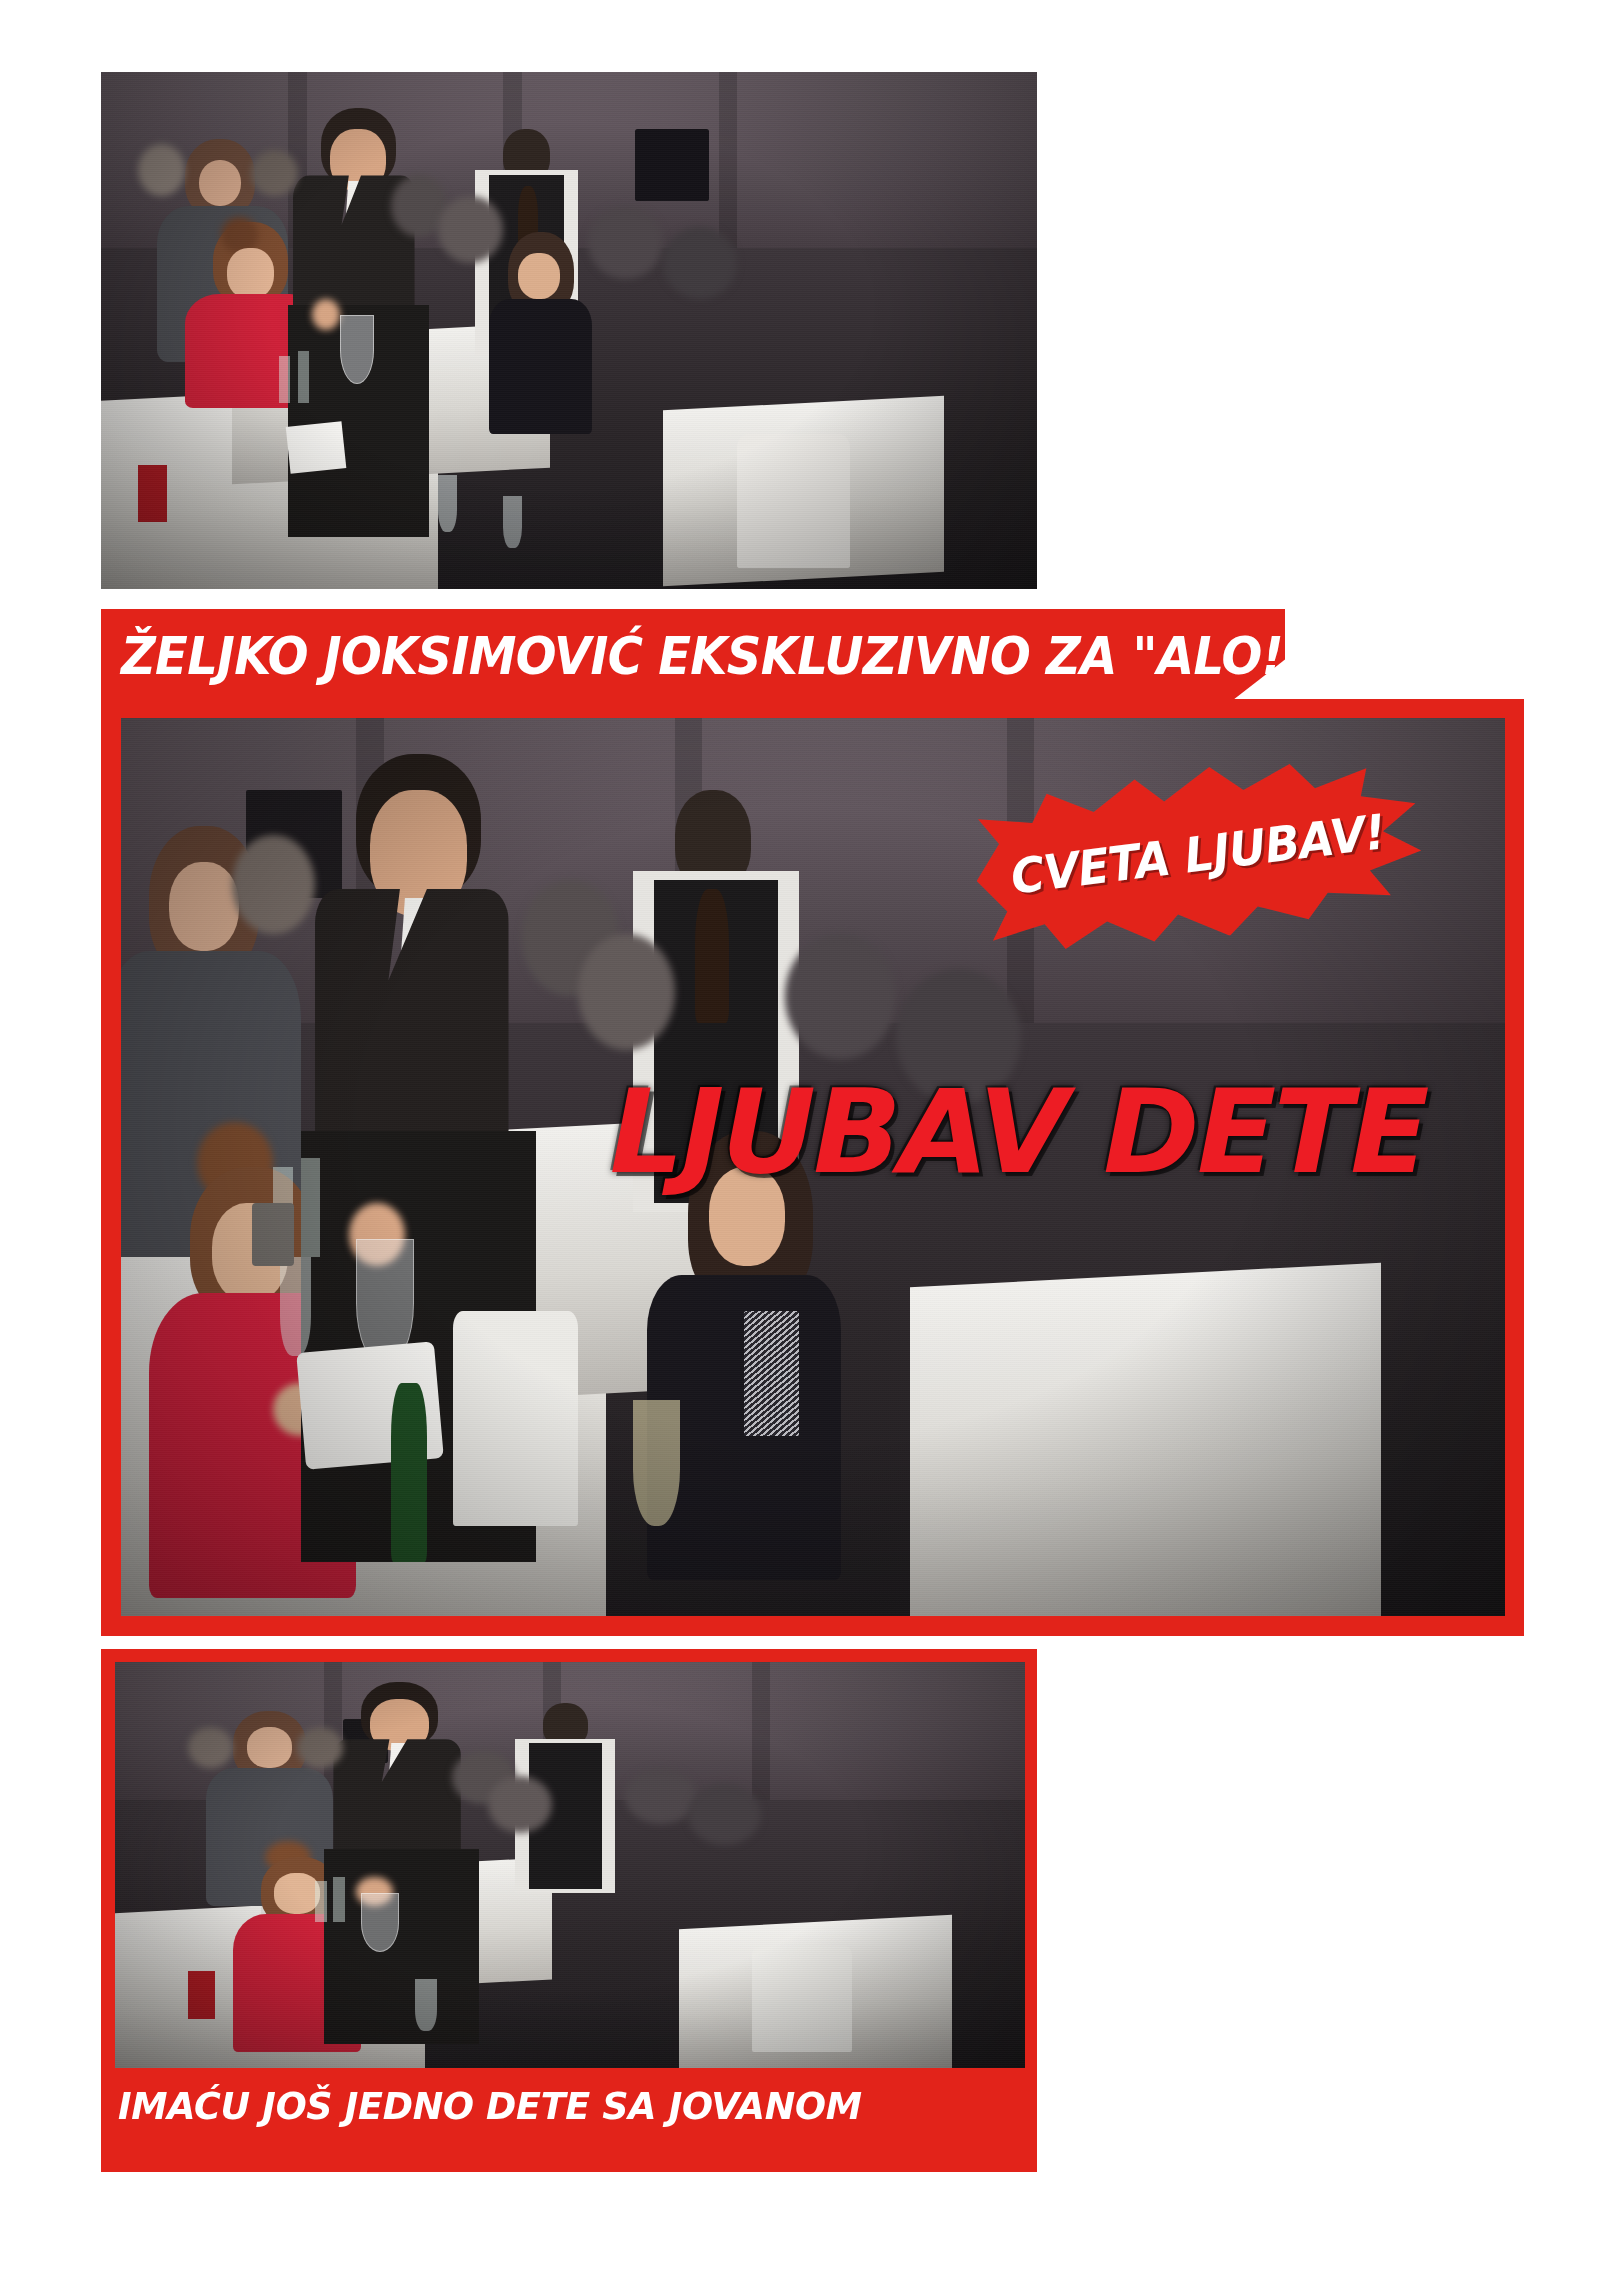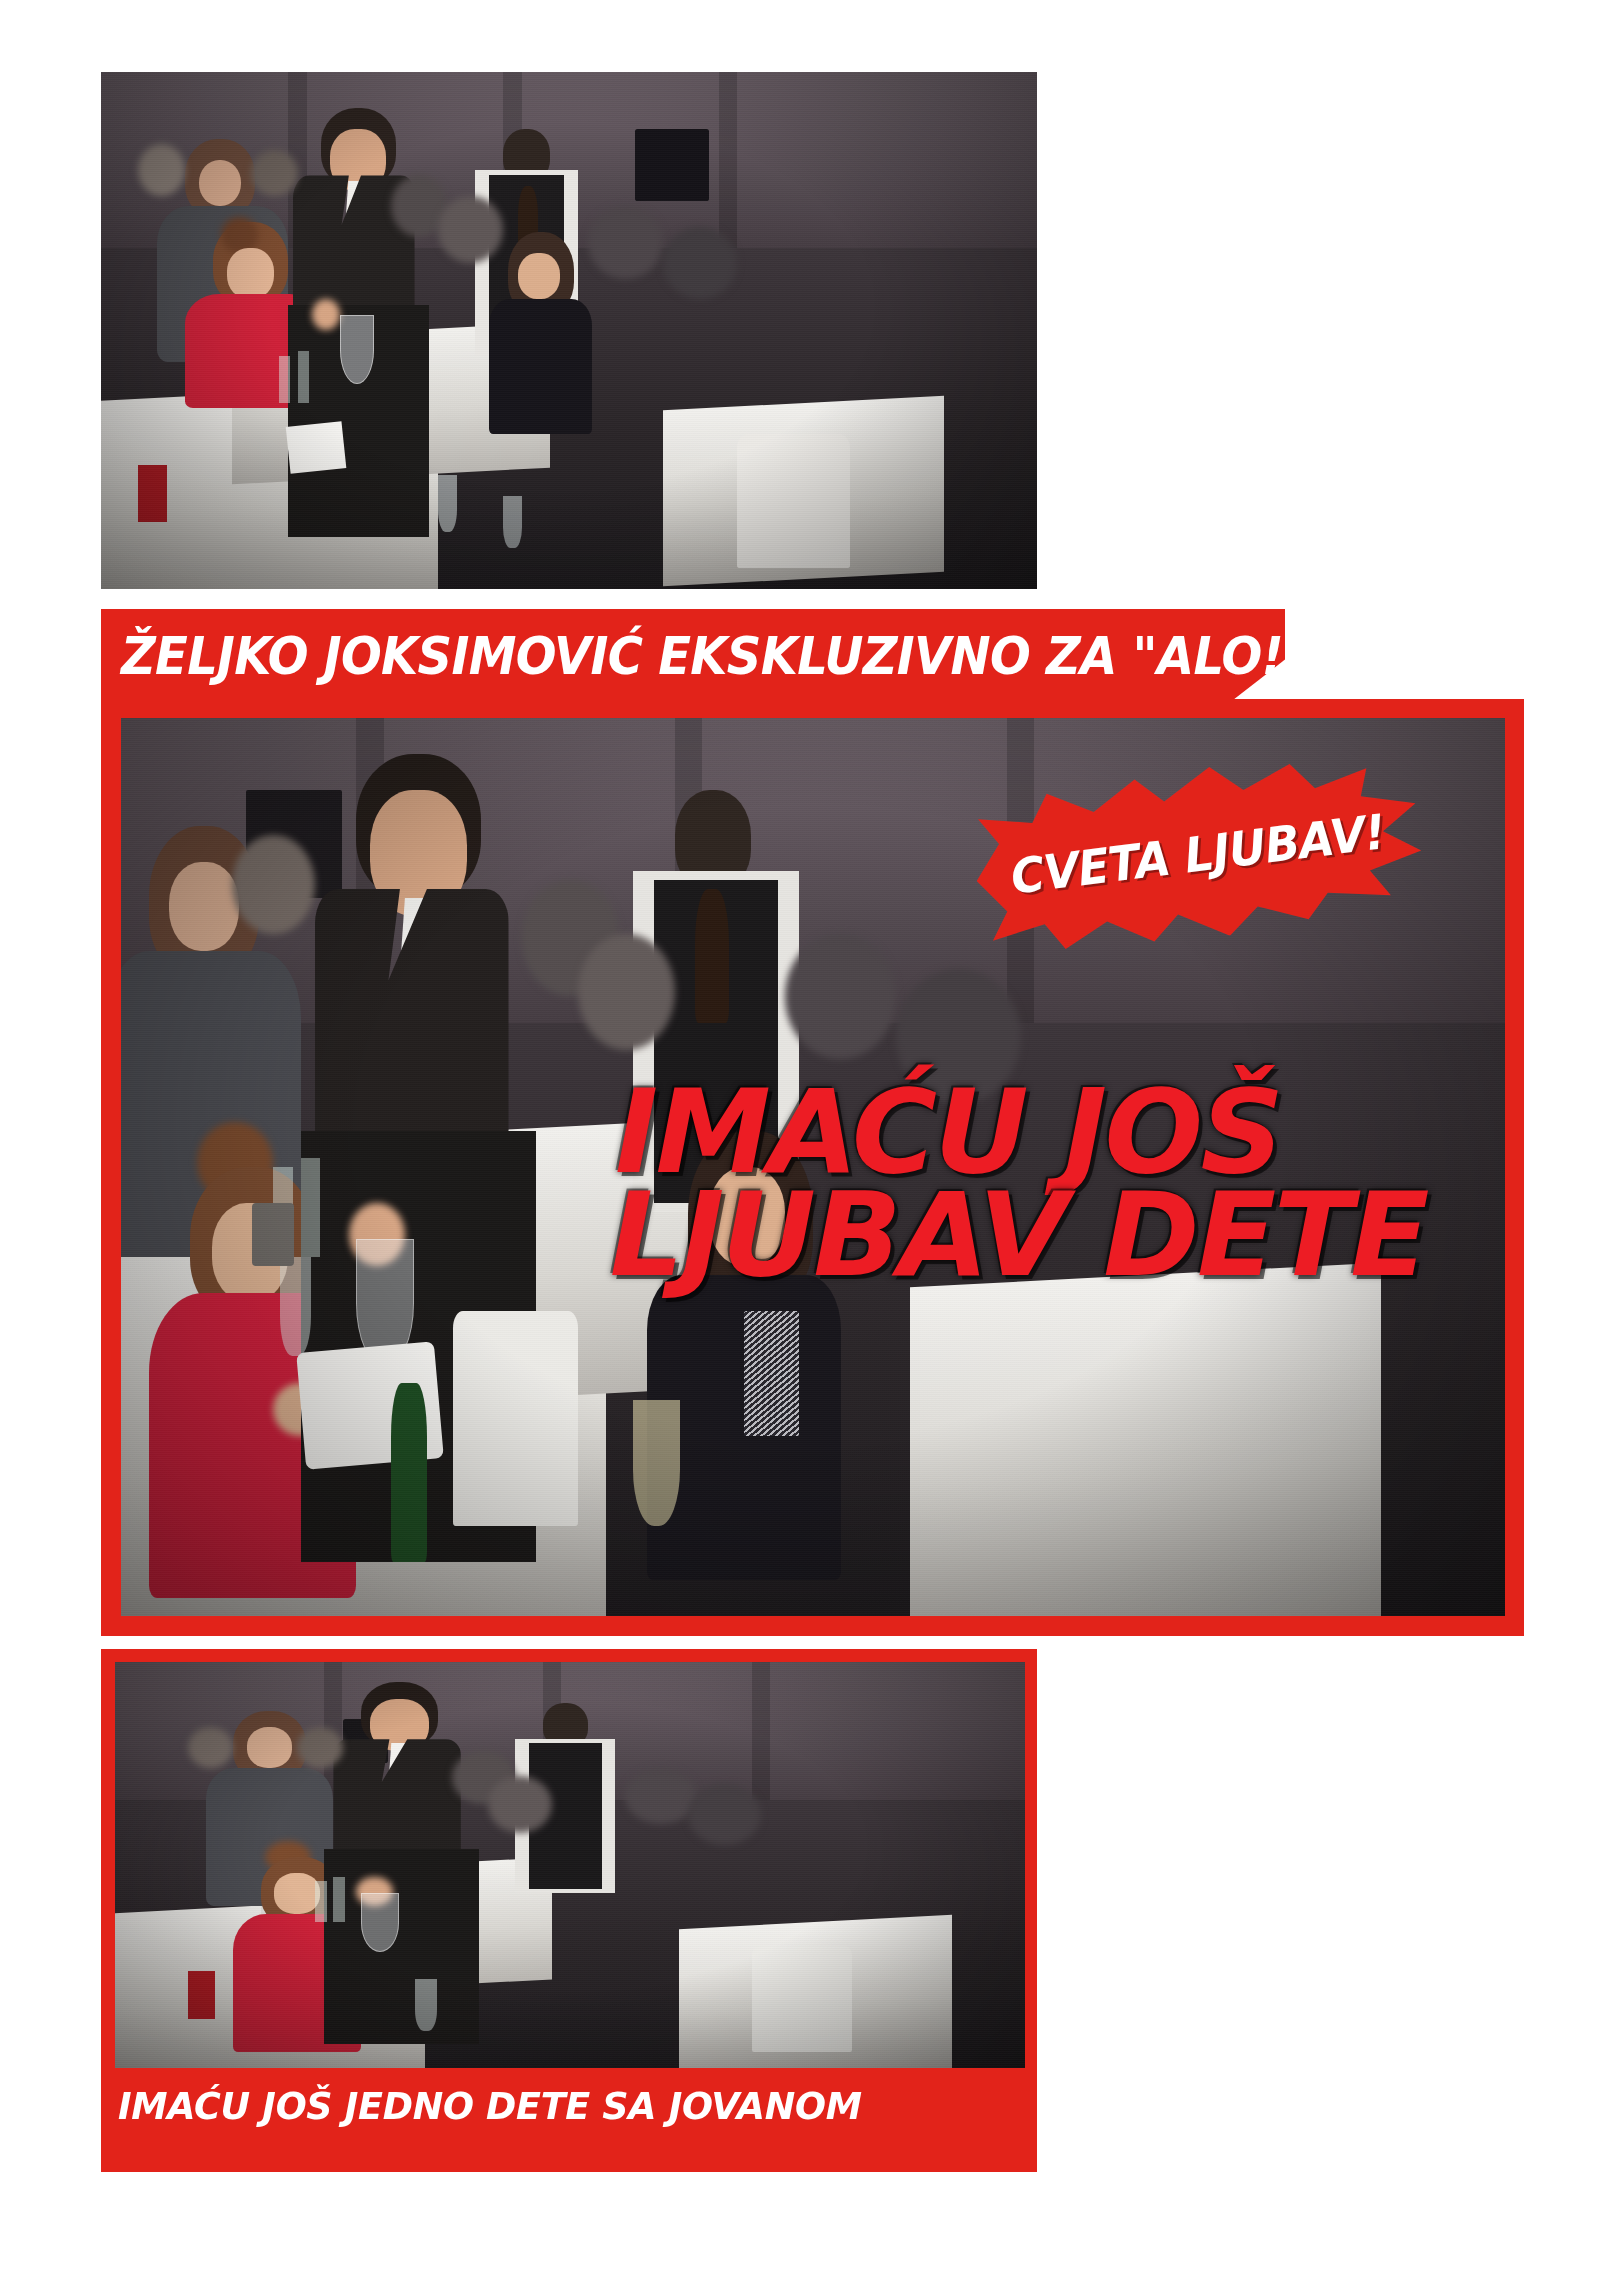--- a/index.html
+++ b/index.html
@@ -343,21 +343,20 @@
   <div class="vignette"></div>
   <div class="grain"></div>
 </div>
 
 <div id="starburst">
   <div class="burst-shape"></div>
   <div id="starburst-text">CVETA LJUBAV!</div>
 </div>
 
 <div id="main-headline">
-  <span class="hl-line l1">IMAĆU JOŠ</span>
   <span class="hl-line l2">LJUBAV DETE</span>
 </div>
 
 <div id="bottom-frame"></div>
 
 <div class="photo" id="bottom-photo">
   <div class="room"></div>
   <div class="backwall"></div>
   <div class="wall-panel" style="left:23%;"></div>
   <div class="wall-panel" style="left:47%;"></div>

